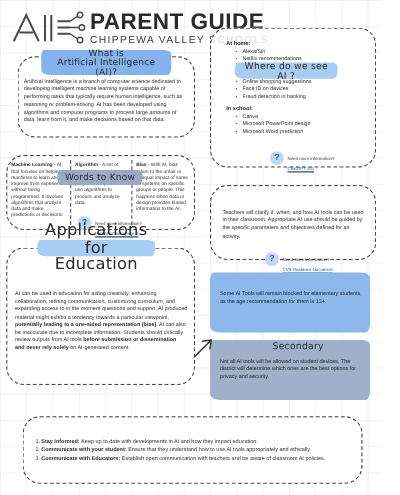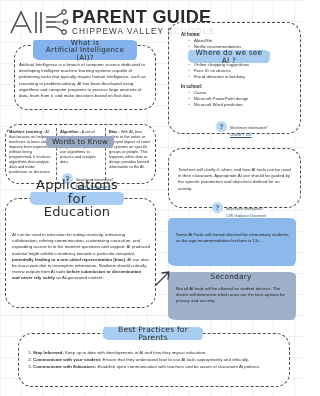--- a/index.html
+++ b/index.html
@@ -270,44 +270,40 @@
     <span>
       <span class="moreinfo-text">Need more information?</span>
       <a class="moreinfo-link" href="#">CVS Guidance Document</a>
     </span>
   </div>
 
   <div class="panel elementary" style="left:168px; top:218px; width:128px; height:48px;"></div>
   <div class="panel-body" style="left:176px; top:232px; width:114px;">Some AI Tools will remain blocked for elementary students, as the age recommendation for them is 13+.</div>
 
   <div class="panel secondary" style="left:168px; top:272px; width:128px; height:48px;"></div>
-  <div class="banner" style="left:199px; top:271px; width:64px; height:11px; font-size:7.4px;">
+  <div class="banner" style="left:199px; top:271px; width:64px; height:11px; font-size:7.4px;justify-content:flex-end;">
     <span class="label">Secondary</span>
   </div>
   <div class="panel-body" style="left:176px; top:286px; width:114px;">Not all AI tools will be allowed on student devices. The district will determine which ones are the best options for privacy and security.</div>
 
   <svg id="scribble-arrow" viewBox="0 0 22 22">
     <path d="M2 19 L17 4 M17 4 L10 5 M17 4 L16 11" fill="none" stroke="#3a3a3a" stroke-width="1.3" stroke-linecap="round"></path>
   </svg>
 
   <div class="card rounded" style="left:5px; top:198px; width:151px; height:110px;">
   </div>
   <div class="banner lightblue" style="left:30px; top:192px; width:94px; height:13px; font-size:13px;">
     <span class="ink"></span>
     <span class="label">Applications for Education</span>
   </div>
   <div class="body-text" style="left:12px; top:232px; width:138px;">
     <span>AI can be used in education for aiding creativity, enhancing collaboration, refining communication, customizing curriculum, and expanding access to in the moment questions and support. AI produced material might exhibit a tendency towards a particular viewpoint, </span><b>potentially leading to a one-sided representation (bias).</b><span> AI can also be inaccurate due to incomplete information. Students should critically review outputs from AI tools </span><b>before submission or dissemination and never rely solely</b><span> on AI-generated content.</span>
   </div>
 
   <div class="card rounded" style="left:18px; top:333px; width:272px; height:54px;">
-  </div>
-  <div class="banner lightblue" style="left:103px; top:327px; width:100px; height:13px; font-size:7.6px;">
-    <span class="ink"></span>
-    <span class="label">Best Practices for Parents</span>
   </div>
   <ul class="numlist" style="left:24px; top:350px; width:256px;">
     <li>
       <span class="num">1.</span><b>Stay Informed:</b><span> Keep up to date with developments in AI and how they impact education.</span>
     </li>
     <li>
       <span class="num">2.</span><b>Communicate with your student:</b><span> Ensure that they understand how to use AI tools appropriately and ethically.</span>
     </li>
     <li>
       <span class="num">3.</span><b>Communicate with Educators:</b><span> Establish open communication with teachers and be aware of classroom AI policies.</span>

